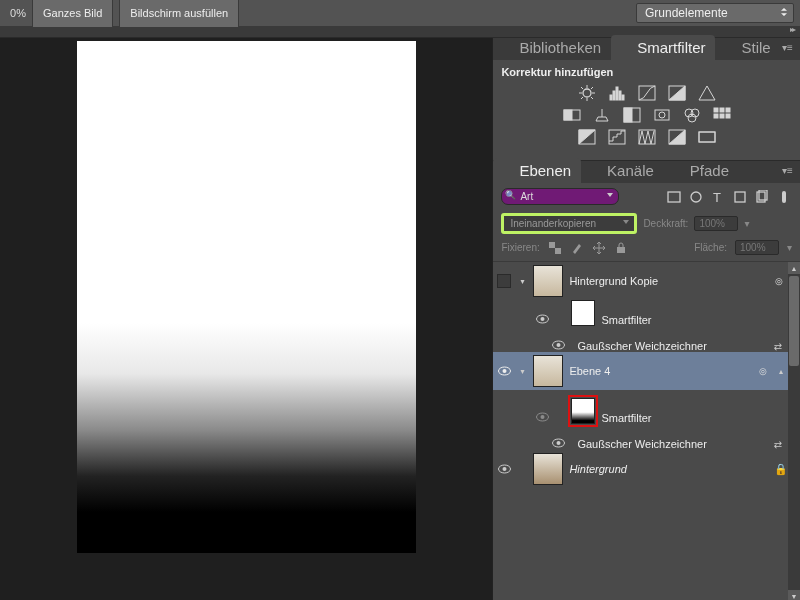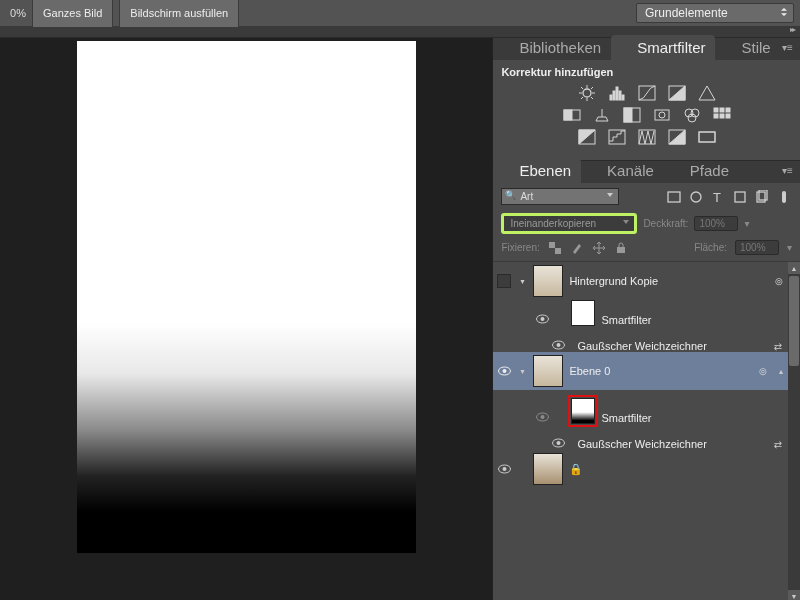--- a/index.html
+++ b/index.html
@@ -19,21 +19,21 @@
 .tab{padding:4px 10px 4px 26px;font-size:15px;color:#aaa;cursor:pointer;border-top-left-radius:4px;border-top-right-radius:4px}
 .tab.active{background:#4a4a4a;color:#eee}
 .tabrow .menu{position:absolute;right:4px;top:4px;width:14px;height:12px;color:#aaa;font-size:10px;cursor:pointer}
 .adj-panel{padding:6px 8px 10px 8px}
 .adj-title{font-size:11px;font-weight:bold;color:#eee;margin-bottom:6px}
 .icon-row{display:flex;gap:10px;justify-content:center;margin:4px 0}
 .icn{width:20px;height:18px;color:#ddd;display:flex;align-items:center;justify-content:center;cursor:pointer}
 .icn svg{width:18px;height:16px;fill:#d5d5d5;stroke:#d5d5d5}
 .layers-panel{flex:1;display:flex;flex-direction:column;border-top:1px solid #2a2a2a}
 .lyr-tools{display:flex;align-items:center;gap:6px;padding:5px 8px}
-.filter-select{background:#737373;border:1px solid #2a2a2a;color:#ddd;font-size:10px;padding:2px 16px 2px 18px;border-radius:0;position:relative;flex:0 0 82px;cursor:pointer}
+.filter-select{background:#701a75;border:1px solid #2a2a2a;color:#ddd;font-size:10px;padding:2px 16px 2px 18px;border-radius:7px;position:relative;flex:0 0 82px;cursor:pointer}
 .filter-select::before{content:"🔍";position:absolute;left:3px;top:1px;font-size:9px;color:#aaa}
 .filter-select::after{content:"";position:absolute;right:5px;top:4px;border-left:3px solid transparent;border-right:3px solid transparent;border-top:4px solid #ccc}
 .tool-icn{width:16px;height:16px;display:flex;align-items:center;justify-content:center;color:#ccc;cursor:pointer}
 .tool-icn svg{width:14px;height:14px;fill:none;stroke:#ccc;stroke-width:1.3}
 .lyr-opts{display:flex;align-items:center;gap:6px;padding:3px 8px}
 .blend-select{background:#3c3c3c;border:3px solid #bef264;color:#999;font-size:10px;padding:2px 16px 2px 6px;border-radius:3px;flex:0 0 108px;position:relative;cursor:pointer}
 .blend-select::after{content:"";position:absolute;right:5px;top:4px;border-left:3px solid transparent;border-right:3px solid transparent;border-top:4px solid #888}
 .lbl{font-size:10px;color:#888}
 .pct{background:#3c3c3c;border:1px solid #2a2a2a;color:#777;font-size:10px;padding:1px 4px;width:34px;border-radius:2px}
 .lock-row{display:flex;align-items:center;gap:8px;padding:3px 8px 6px 8px;border-bottom:1px solid #3a3a3a}
@@ -316,21 +316,21 @@
 
         <div class="layer-row selected">
           <div class="vis">
               <svg viewBox="0 0 13 10">
                 <ellipse cx="6.5" cy="5" rx="6" ry="4" fill="none" stroke="#eee"></ellipse>
                 <circle cx="6.5" cy="5" r="2" fill="#eee"></circle>
               </svg>
             </div>
           <div class="chev">▾</div>
           <div class="thumb" style="background:linear-gradient(#e8e3d8,#c7b89e);"></div>
-          <span class="lyr-name">Ebene 0</span>
+          <span class="lyr-name">Ebene 4</span>
           <span class="fx">◎</span>
           <div class="chev">▴</div>
         </div>
         <div class="sub-row" style="padding-left:42px;height:34px">
           <div class="vis" style="opacity:.5">
               <svg viewBox="0 0 13 10">
                 <ellipse cx="6.5" cy="5" rx="6" ry="4" fill="none" stroke="#ccc"></ellipse>
                 <circle cx="6.5" cy="5" r="2"></circle>
               </svg>
             </div>
@@ -351,20 +351,21 @@
 
         <div class="layer-row">
           <div class="vis">
               <svg viewBox="0 0 13 10">
                 <ellipse cx="6.5" cy="5" rx="6" ry="4" fill="none" stroke="#ccc"></ellipse>
                 <circle cx="6.5" cy="5" r="2"></circle>
               </svg>
             </div>
           <div style="width:10px"></div>
           <div class="thumb" style="background:linear-gradient(#e8e3d8,#a89070);"></div>
+          <span class="lyr-name" style="font-style:italic">Hintergrund</span>
           <span class="lock-r">🔒</span>
         </div>
 
         <div class="scrollbar">
           <div class="scroll-up">▲</div>
           <div class="scroll-thumb" style="top:14px;height:90px"></div>
           <div class="scroll-down">▼</div>
         </div>
       </div>
     </div>

